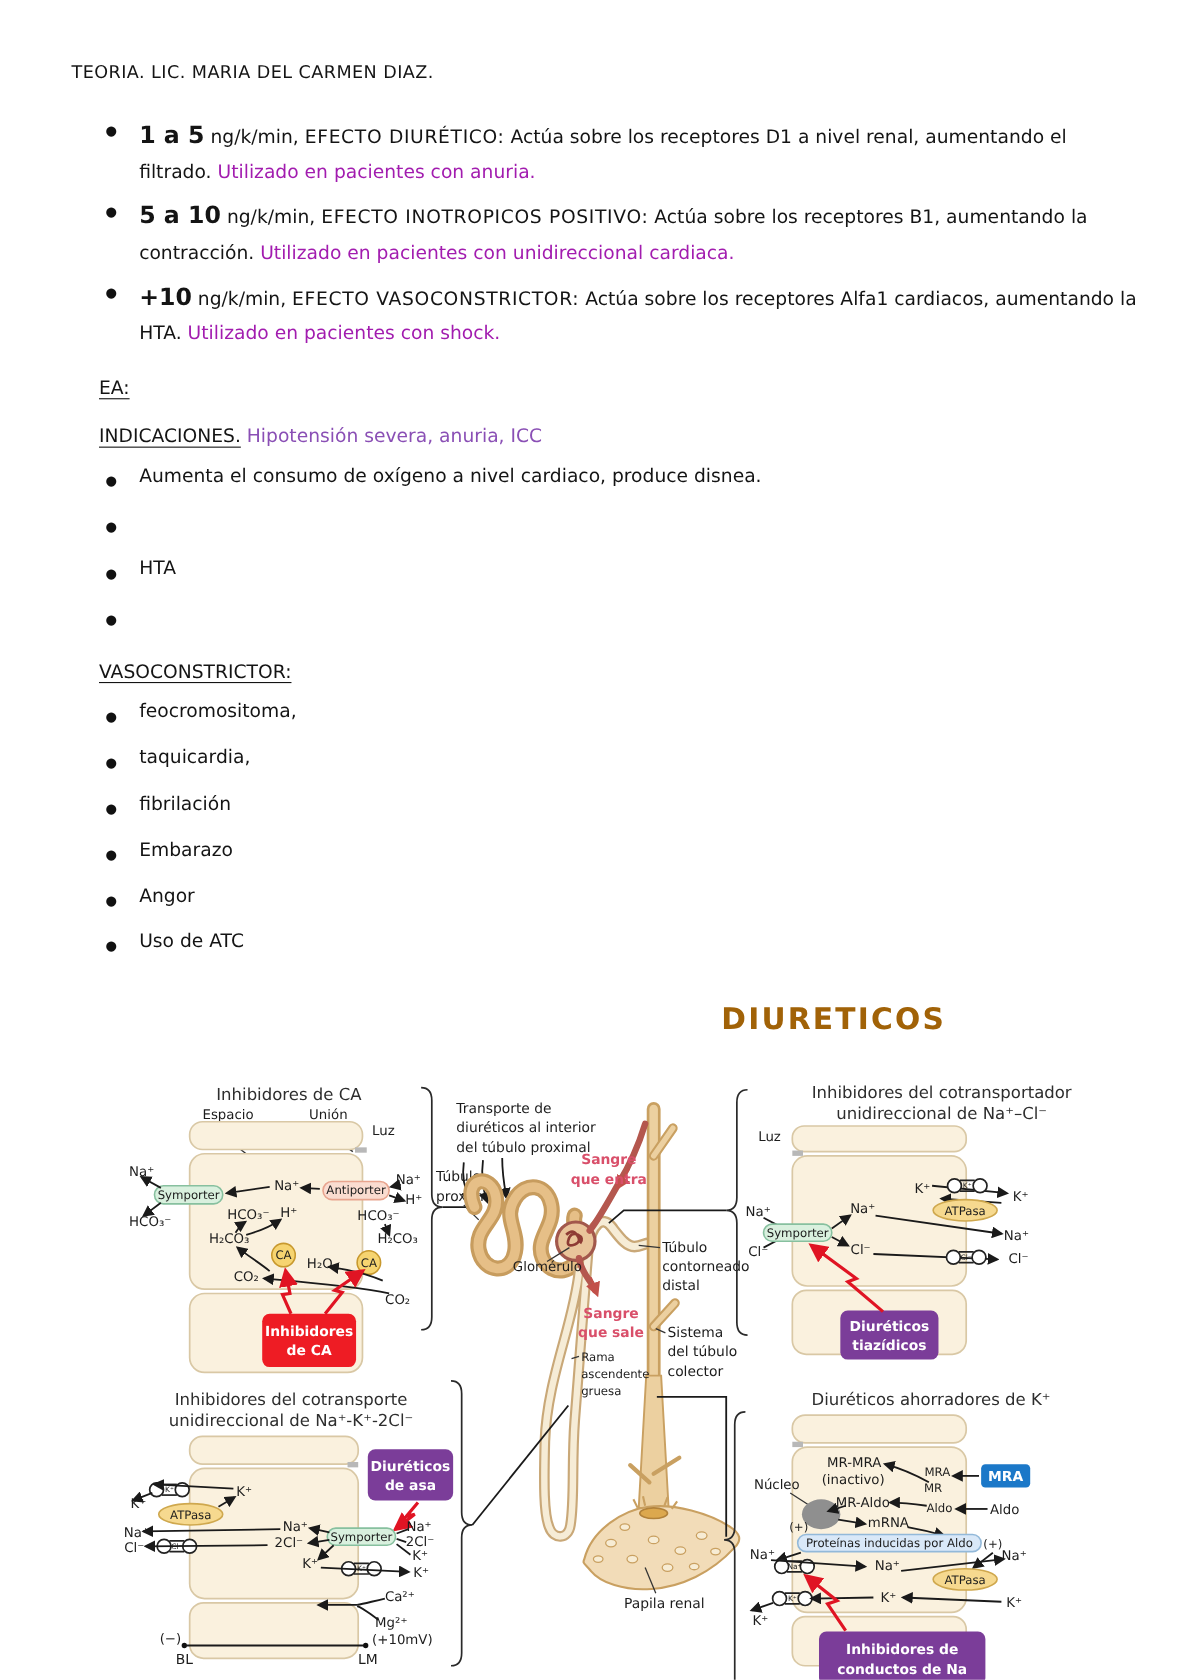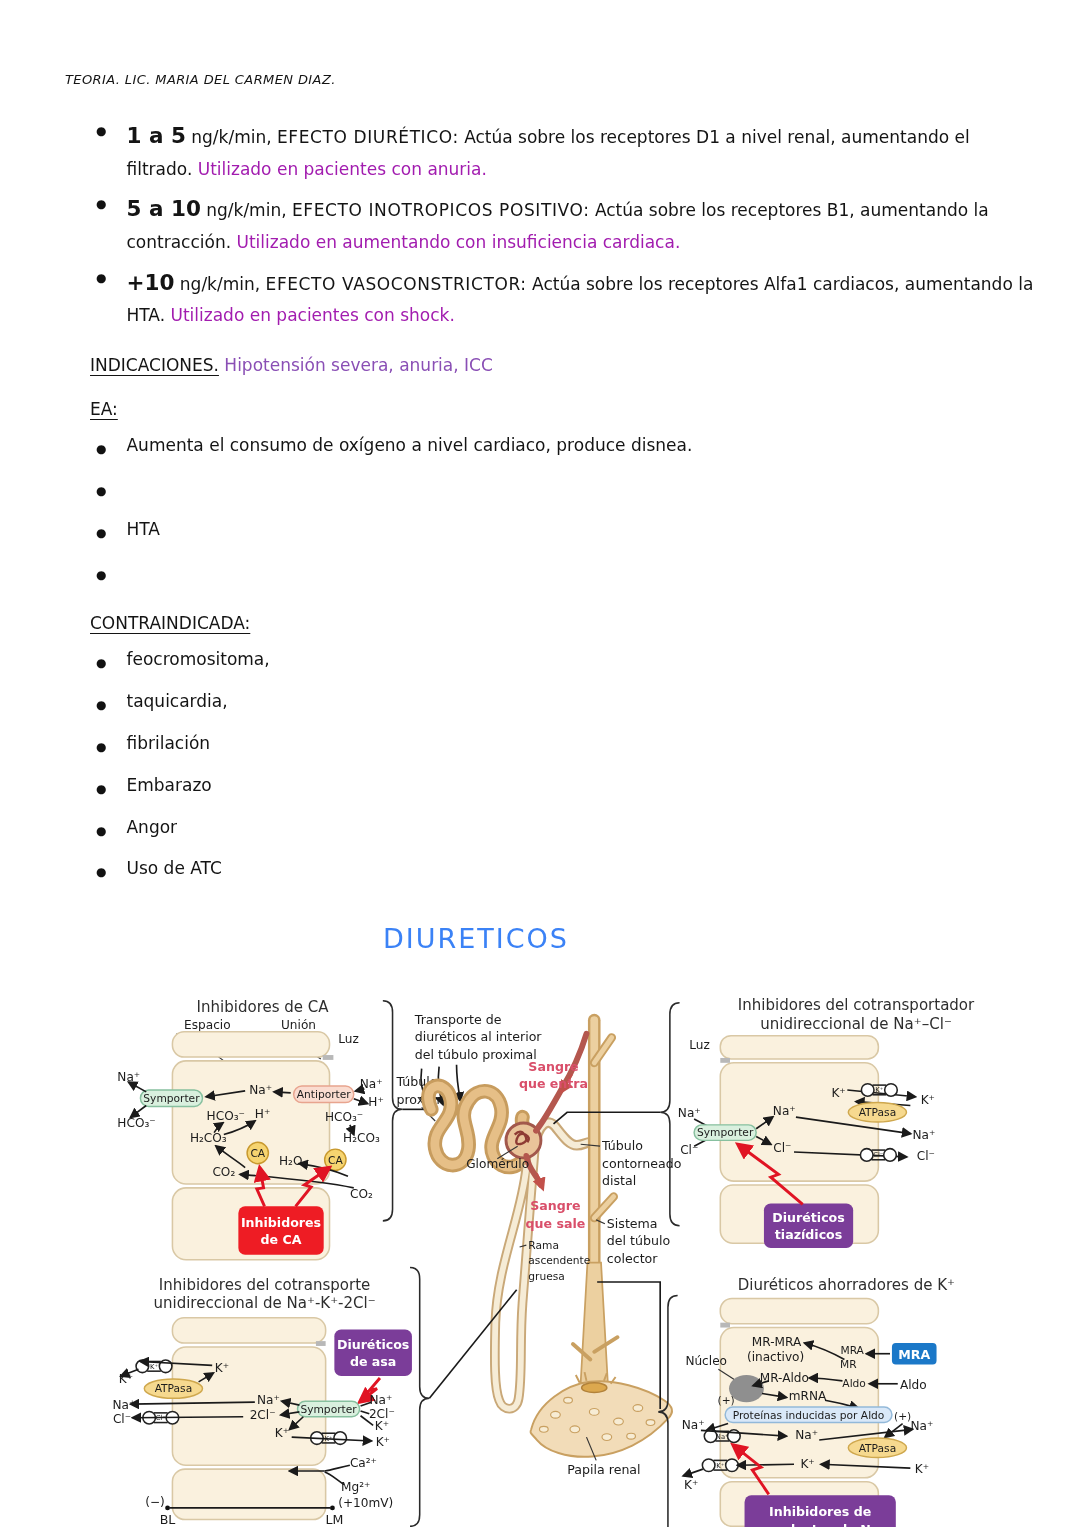--- a/index.html
+++ b/index.html
@@ -1,32 +1,32 @@
 <!DOCTYPE html>
 <html><head>
 <meta charset="utf-8">
 <style>
   html,body{margin:0;padding:0;background:#ffffff;}
   body{width:1080px;height:1527px;font-family:"DejaVu Sans",sans-serif;color:#141414;overflow:hidden;}
   .page{box-sizing:border-box;padding:56px 40px 0 92px;}
-  .doc-header{font-size:13px;letter-spacing:.4px;margin:16px 0 30px -27px;font-weight:500;font-style:italic;}
+  .doc-header{font-size:16px;letter-spacing:.4px;margin:0 0 30px -27px;font-weight:500;}
   
   ul{list-style:none;margin:0;padding:0;}
   .dose-list{margin:0 0 6px 4px;max-width:950px;}
   .dose-item{display:flex;gap:20px;font-size:17px;line-height:1.75;margin-bottom:6px;}
   .dot{font-size:12px;line-height:2.4;color:#111;}
   .num{font-size:21.5px;font-weight:700;}
   .fx{letter-spacing:.6px;margin-top:22px;}
   .note{color:#a21caf;}
   .sec-line{margin:24px 0 8px -2px;font-size:17px;}
   .sec-label{text-decoration:underline;text-underline-offset:4px;font-weight:500;}
   .purple{color:#8a4fb5;}
   .simple-list{margin:16px 0 0 4px;}
   .simple-list li{display:flex;gap:20px;font-size:17px;margin:0 0 13px 0;}
-  .big-title{color:#3b82f6;text-align:center;font-size:27px;font-weight:normal;letter-spacing:2px;margin:36px 180px 18px 0;}
+  .big-title{color:#a16207;text-align:right;font-size:27px;font-weight:bold;letter-spacing:2px;margin:36px 180px 18px 0;}
   
   .diagram{margin:6px 0 0 -2px;}
   svg text{font-family:"DejaVu Sans",sans-serif;fill:#1c1c1c;}
   .ttl{font-size:15.5px;fill:#2e2e2e;}
   .t13{font-size:13px;}
   .t12{font-size:12.5px;}
   .t11{font-size:11px;}
   .ion{font-size:12.5px;}
   .mid{text-anchor:middle;}
   .pink{fill:#d94f6a;font-weight:bold;}
@@ -53,55 +53,55 @@
 
   <div class="doc-header">TEORIA. LIC. MARIA DEL CARMEN DIAZ.</div>
 
   <ul class="dose-list">
     <li class="dose-item">
       <span class="dot">●</span>
       <span><span class="num">1 a 5</span> <span>ng/k/min,</span> <span class="fx">EFECTO DIURÉTICO:</span> <span>Actúa sobre los receptores D1 a nivel renal, aumentando el filtrado.</span> <span class="note">Utilizado en pacientes con anuria.</span></span>
     </li>
     <li class="dose-item">
       <span class="dot">●</span>
-      <span><span class="num">5 a 10</span> <span>ng/k/min,</span> <span class="fx">EFECTO INOTROPICOS POSITIVO:</span> <span>Actúa sobre los receptores B1, aumentando la contracción.</span> <span class="note">Utilizado en aumentando con insuficiencia cardiaca.</span></span>
+      <span><span class="num">5 a 10</span> <span>ng/k/min,</span> <span class="fx">EFECTO INOTROPICOS POSITIVO:</span> <span>Actúa sobre los receptores B1, aumentando la contracción.</span> <span class="note">Utilizado en pacientes con unidireccional cardiaca.</span></span>
     </li>
     <li class="dose-item">
       <span class="dot">●</span>
       <span><span class="num">+10</span> <span>ng/k/min,</span> <span class="fx">EFECTO VASOCONSTRICTOR:</span> <span>Actúa sobre los receptores Alfa1 cardiacos, aumentando la HTA.</span> <span class="note">Utilizado en pacientes con shock.</span></span>
     </li>
   </ul>
 
   <div class="sec-line">
+    <span class="sec-label">EA:</span>
+  </div>
+
+  <div class="sec-line">
     <span class="sec-label">INDICACIONES.</span>
     <span class="purple">Hipotensión severa, anuria, ICC</span>
   </div>
+  <ul class="simple-list">
+    <li>
+        <span class="dot">●</span>
+        <span>Aumenta el consumo de oxígeno a nivel cardiaco, produce disnea.</span>
+      </li>
+    <li>
+        <span class="dot">●</span>
+      </li>
+    <li>
+        <span class="dot">●</span>
+        <span>HTA</span>
+      </li>
+    <li>
+        <span class="dot">●</span>
+      </li>
+  </ul>
 
   <div class="sec-line">
-    <span class="sec-label">EA:</span>
-  </div>
-  <ul class="simple-list">
-    <li>
-        <span class="dot">●</span>
-        <span>Aumenta el consumo de oxígeno a nivel cardiaco, produce disnea.</span>
-      </li>
-    <li>
-        <span class="dot">●</span>
-      </li>
-    <li>
-        <span class="dot">●</span>
-        <span>HTA</span>
-      </li>
-    <li>
-        <span class="dot">●</span>
-      </li>
-  </ul>
-
-  <div class="sec-line">
-    <span class="sec-label">CONTRAINDICADA:</span>
+    <span class="sec-label">VASOCONSTRICTOR:</span>
   </div>
   <ul class="simple-list">
     <li>
         <span class="dot">●</span>
         <span>feocromositoma,</span>
       </li>
     <li>
         <span class="dot">●</span>
         <span>taquicardia,</span>
       </li>

